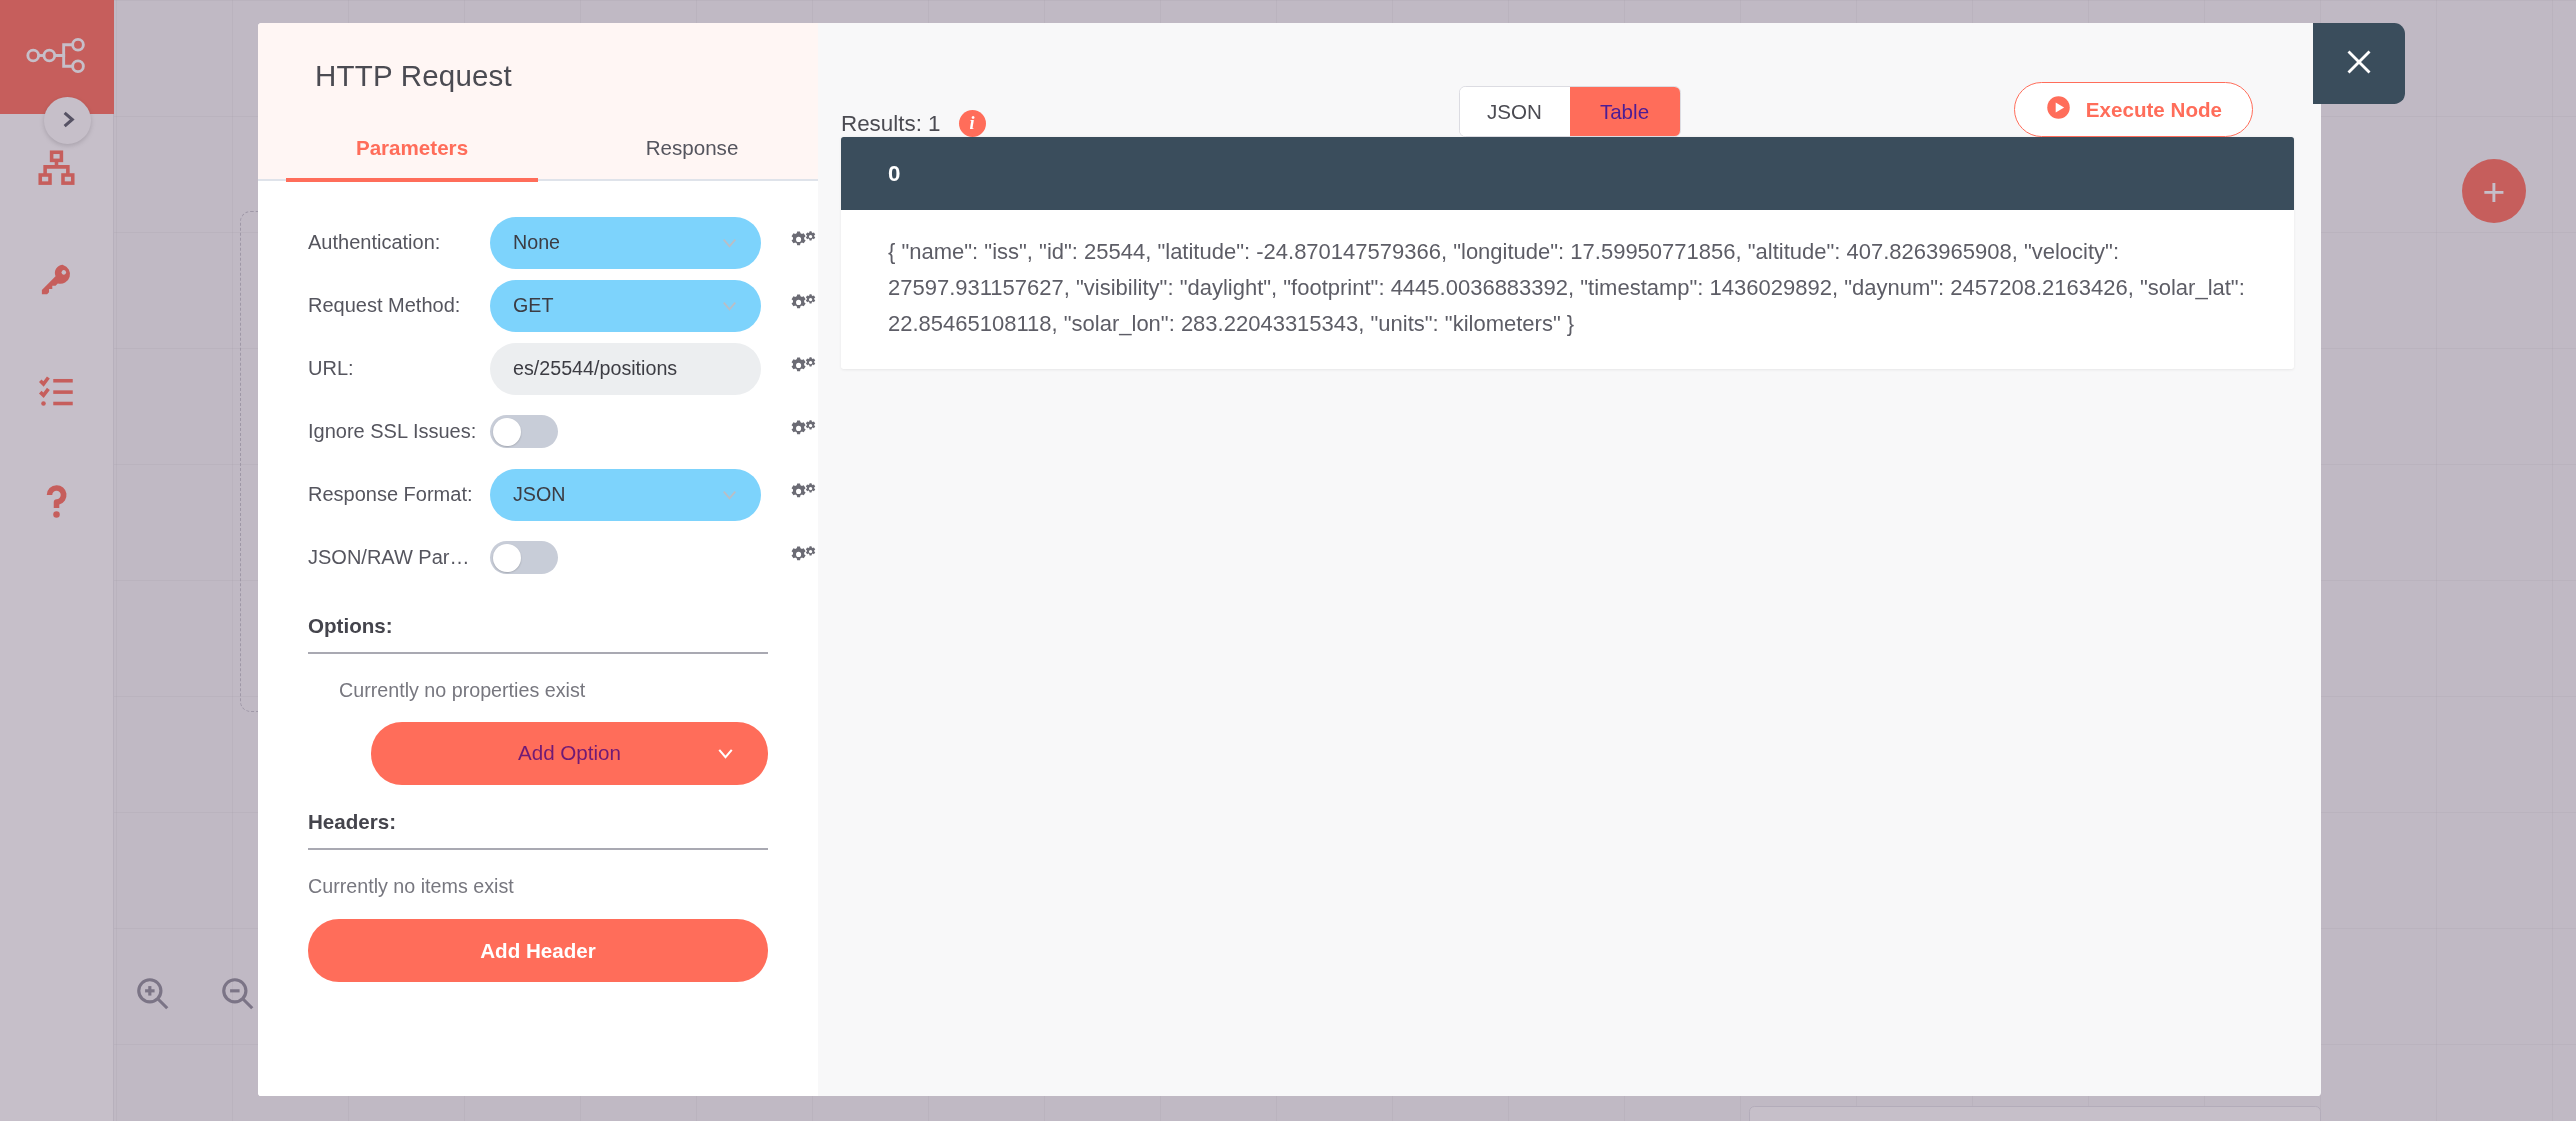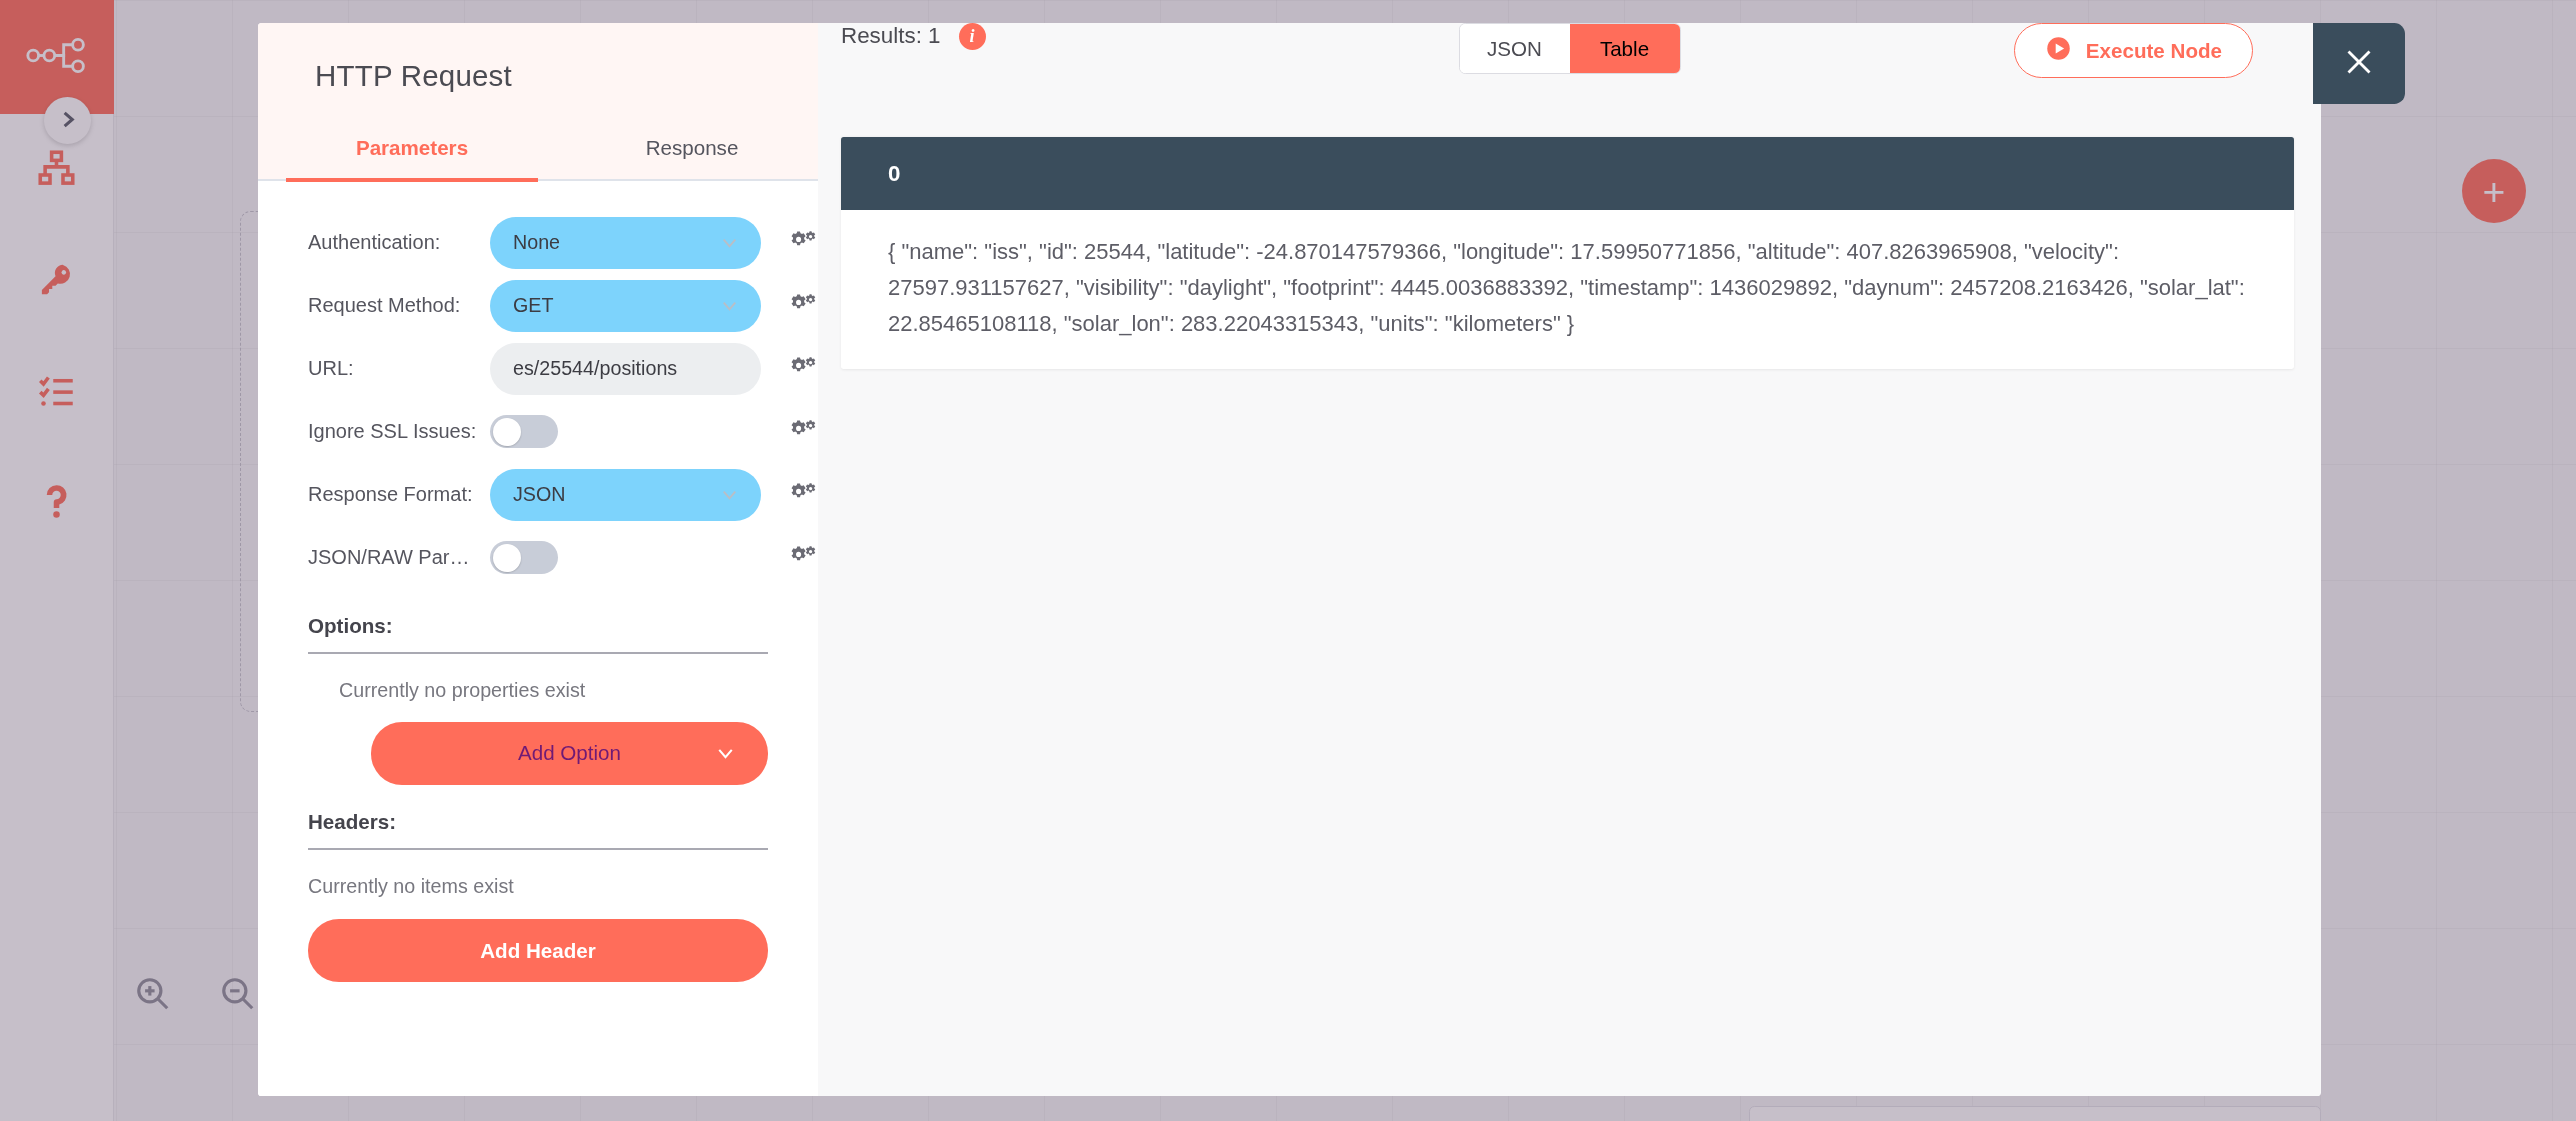--- a/index.html
+++ b/index.html
@@ -238,21 +238,21 @@
   }
 
   
   #output-pane {
     flex: 1 1 auto;
     background: #f8f8f9;
     position: relative;
   }
   #output-header {
     height: 114px;
-    display: flex; align-items: flex-start;
+    display: flex; align-items: flex-end;
     padding: 0 0 0 23px;
     position: relative;
   }
   #results-count {
     font-size: 22.4px; color: #4b4b52;
   }
   #results-info-icon {
     width: 27px; height: 27px; border-radius: 50%;
     background: #ff6d5a; color: #ffffff;
     font-size: 18px; font-weight: 700; font-style: italic;
@@ -271,21 +271,21 @@
     background: #ffffff;
   }
   .switch-opt {
     display: flex; align-items: center; justify-content: center;
     width: 110px;
     font-size: 20.6px;
     color: #4b4b52;
     background: #ffffff;
     cursor: pointer;
   }
-  .switch-opt.active { background: #ff6d5a; color: #000000; }
+  .switch-opt.active { background: #ff6d5a; color: #4c1d95; }
 
   #execute-node-button {
     position: absolute; right: 68px;
     display: flex; align-items: center; gap: 14.3px;
     height: 55px; padding: 0 30px;
     border: 1.8px solid #ff6d5a;
     border-radius: 28px;
     background: #ffffff;
     color: #ff6d5a;
     font-size: 20.6px; font-weight: 700;

